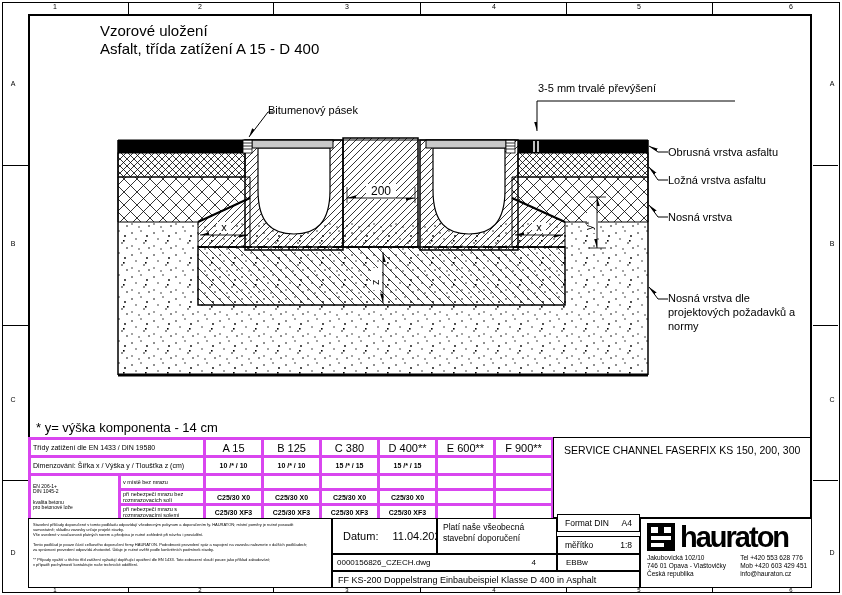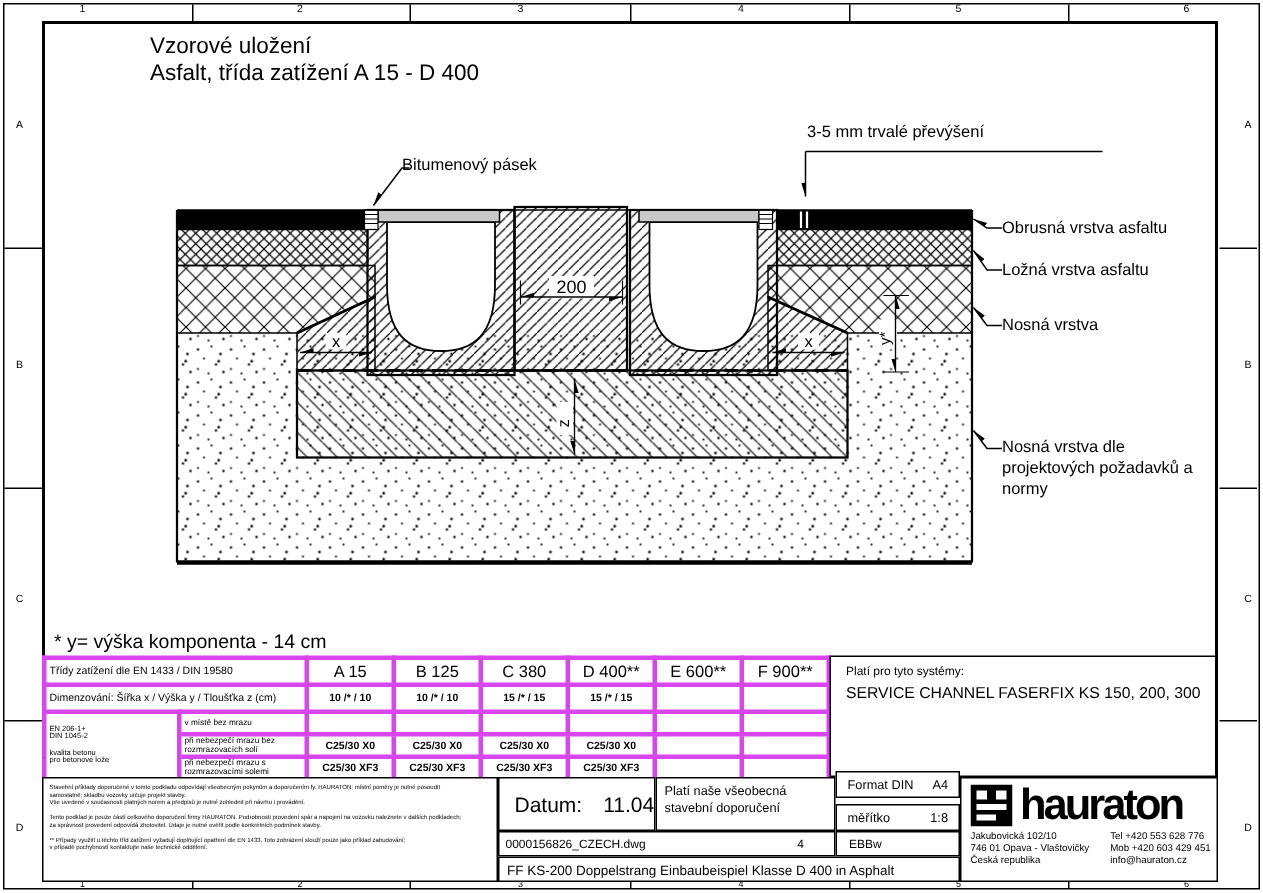--- a/index.html
+++ b/index.html
@@ -28,21 +28,21 @@
   td.std{font-size:5px;line-height:5.5px;vertical-align:top;padding-top:2px;}
   td.std .gap{height:5px;}
   
   .systems{border:1px solid #000;padding:5px 10px;box-sizing:border-box;}
   .systems .intro{font-size:8px;margin-bottom:3px;}
   .systems .sysline{font-size:10.5px;line-height:15px;white-space:nowrap;}
   
   .tb{border:1px solid #000;box-sizing:border-box;background:#fff;}
   .fineprint{font-size:4px;line-height:5px;padding:3px 4px;}
   .fineprint p{margin:0 0 5px 0;}
-  .datum-cell{display:flex;align-items:center;gap:14px;padding-left:10px;font-size:14px;}
+  .datum-cell{display:flex;align-items:center;gap:14px;padding-left:10px;font-size:11px;}
   .note-cell{font-size:8.5px;line-height:11px;padding:3px 5px;}
   .fmt{display:flex;align-items:center;justify-content:space-between;padding:0 7px;font-size:8.5px;}
   .filerow{display:flex;align-items:center;font-size:8px;padding:0 4px;}
   .filerow .sheetno{margin-left:auto;margin-right:16px;}
   .coderow{display:flex;align-items:center;font-size:8px;padding-left:8px;}
   .titlerow{display:flex;align-items:center;font-size:9px;padding-left:5px;white-space:nowrap;}
   .brand-cell{padding:3px 6px;}
   .brand-top{display:flex;align-items:center;gap:5px;}
   .wordmark{font-size:29px;font-weight:bold;letter-spacing:-2px;line-height:30px;}
   .addr{display:flex;gap:14px;margin-top:2px;}
@@ -278,21 +278,20 @@
     <td class="val">C25/30 XF3</td>
     <td class="val">C25/30 XF3</td>
     <td class="val">C25/30 XF3</td>
     <td class="val"></td>
     <td class="val"></td>
   </tr>
 </tbody>
   </table>
 
 <div class="abs systems" style="left:553px;top:437px;width:259px;height:81px">
-  <div class="intro">Platí pro tyto systémy:</div>
   <div class="sysline">SERVICE CHANNEL FASERFIX KS 150, 200, 300</div>
 </div>
 
 <div class="abs tb fineprint" style="left:28px;top:518px;width:304px;height:70px">
   <p><span>Stavební příklady doporučené v tomto podkladu odpovídají všeobecným pokynům a doporučením fy. HAURATON; místní poměry je nutné posoudit</span><br><span>samostatně; skladbu vozovky určuje projekt stavby.</span><br><span>Vše uvedené v současnosti platných norem a předpisů je nutné zohlednit při návrhu i provádění.</span></p>
   <p><span>Tento podklad je pouze částí celkového doporučení firmy HAURATON. Podrobnosti provedení spár a napojení na vozovku naleznete v dalších podkladech;</span><br><span>za správnost provedení odpovídá zhotovitel. Údaje je nutné ověřit podle konkrétních podmínek stavby.</span></p>
   <p><span>** Případy využití u těchto tříd zatížení vyžadují doplňující opatření dle EN 1433. Toto zobrazení slouží pouze jako příklad zabudování;</span><br><span>v případě pochybností kontaktujte naše technické oddělení.</span></p>
 </div>
 
 <div class="abs tb datum-cell" style="left:332px;top:518px;width:105px;height:36px">

